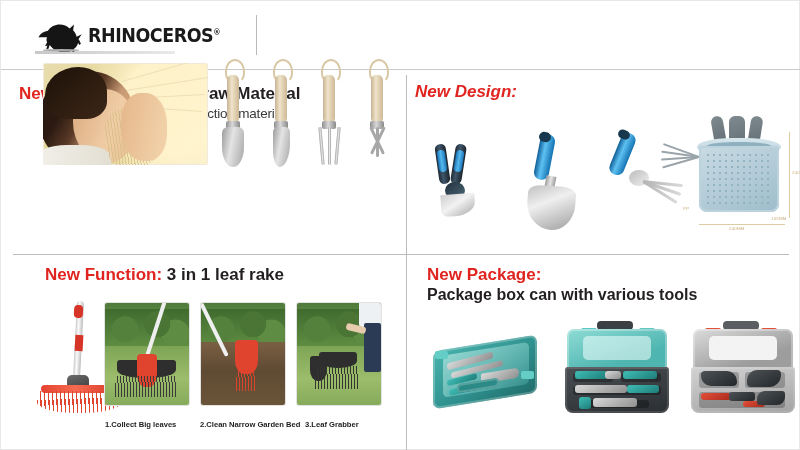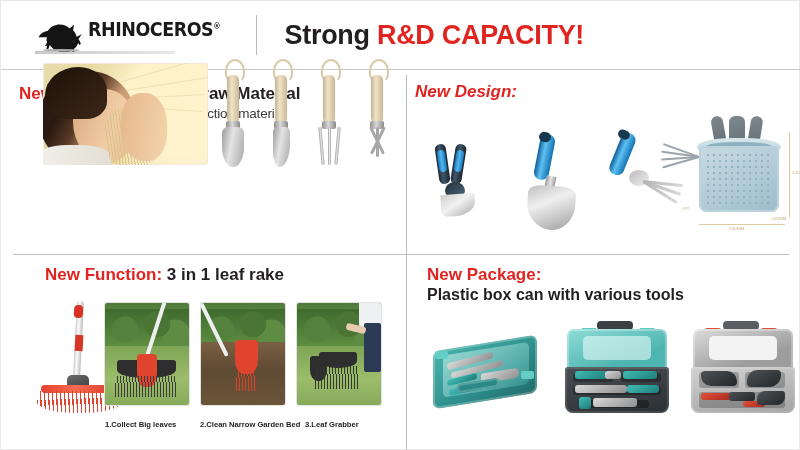--- a/index.html
+++ b/index.html
@@ -7,21 +7,21 @@
   body{
     width:800px;height:450px;overflow:hidden;
     font-family:"Liberation Sans","DejaVu Sans",sans-serif;
     color:#231f20;
     position:relative;
   }
   .slide{position:absolute;inset:0;background:#fff;border:1px solid #e8e8e8;box-sizing:border-box;}
 
   
   .header{position:absolute;left:0;top:0;width:800px;height:68px;display:flex;align-items:center;}
-  .logo-wrap{display:flex;align-items:flex-start;margin-left:34px;}
+  .logo-wrap{display:flex;align-items:center;margin-left:34px;}
   .rhino-mark{width:52px;height:34px;flex:none;}
   .logo-text{font-family:"DejaVu Sans",sans-serif;font-weight:bold;font-size:19px;letter-spacing:-0.5px;
              color:#1a1a1a;margin-left:1px;transform:scaleX(0.92);transform-origin:left center;position:relative;}
   .logo-reg{font-size:8px;vertical-align:super;}
   .logo-underline{position:absolute;left:34px;top:50px;width:140px;height:3px;
                   background:linear-gradient(to right,#9a9a9a,#d8d8d8);opacity:.55;}
   .hdr-div{width:1px;height:40px;background:#b9b9b9;margin-left:24px;margin-right:28px;}
   .hdr-title{font-size:27px;font-weight:bold;letter-spacing:-0.3px;white-space:nowrap;}
   .hdr-title .accent{color:#e02420;}
 
@@ -213,21 +213,20 @@
   <div class="header">
     <div class="logo-wrap">
       <svg class="rhino-mark" viewBox="0 0 120 78">
         <path fill="#151515" d="M8 44c4-9 13-14 22-15 6-9 16-14 27-14 9 0 17 3 23 9l10-9-2 13c4 4 7 9 8 15l12-6-8 12c1 9-3 18-11 23l3 9-8-5c-7 3-15 4-22 2l-2 8-4-9c-9-2-17-7-22-15l-11 3 5-9c-2-4-2-8 0-12z"></path>
         <path fill="#151515" d="M30 58l-4 14 5-1 4-12zM52 62l-2 14 5-1 2-12zM78 58l2 14 5-2-3-12zM96 50l6 12 4-3-5-10z"></path>
         <ellipse cx="60" cy="74" rx="42" ry="2.6" fill="#aaa"></ellipse>
       </svg>
       <div class="logo-text"><span>RHINOCEROS</span><span class="logo-reg">®</span></div>
     </div>
     <div class="hdr-div"></div>
-    <div class="hdr-title"><span>Strong </span><span class="accent">R&amp;D CAPACITY!</span></div>
   </div>
   <div class="logo-underline"></div>
 
   <div class="rule-h-top"></div>
   <div class="rule-h-mid"></div>
   <div class="rule-v"></div>
 
   <div class="q" id="q-material">
     <div class="h1 head-line"><span class="head-red">New material:</span><span class="head-blk"> wheat straw Material</span></div>
     <div class="h2 sub-line">----Environmental protection material</div>
@@ -380,21 +379,21 @@
   </div>
 
   <div class="cap-row">
     <div class="cap" id="cap1">1.Collect Big leaves</div>
     <div class="cap" id="cap2">2.Clean Narrow Garden Bed</div>
     <div class="cap" id="cap3">3.Leaf Grabber</div>
   </div>
 
   <div class="q" id="q-package">
     <div class="h1 head-line head-red">New Package:</div>
-    <div class="h2 head-line head-blk">Plastic box can with various tools</div>
+    <div class="h2 head-line head-blk">Package box can with various tools</div>
   </div>
 
   <div class="case" id="case1">
     <div class="cs-closed">
       <div class="cs-closed-lid"></div>
       <div class="it-steel" style="left:14px;top:12px;width:46px;height:7px;transform:rotate(-6deg);"></div>
       <div class="it-steel" style="left:18px;top:22px;width:52px;height:6px;transform:rotate(-5deg);"></div>
       <div class="it-teal" style="left:14px;top:30px;width:30px;height:6px;transform:rotate(-5deg);"></div>
       <div class="it-steel" style="left:48px;top:30px;width:38px;height:10px;border-radius:3px 10px 10px 3px;"></div>
       <div class="it-teal" style="left:16px;top:40px;width:36px;height:6px;transform:rotate(-4deg);"></div>

